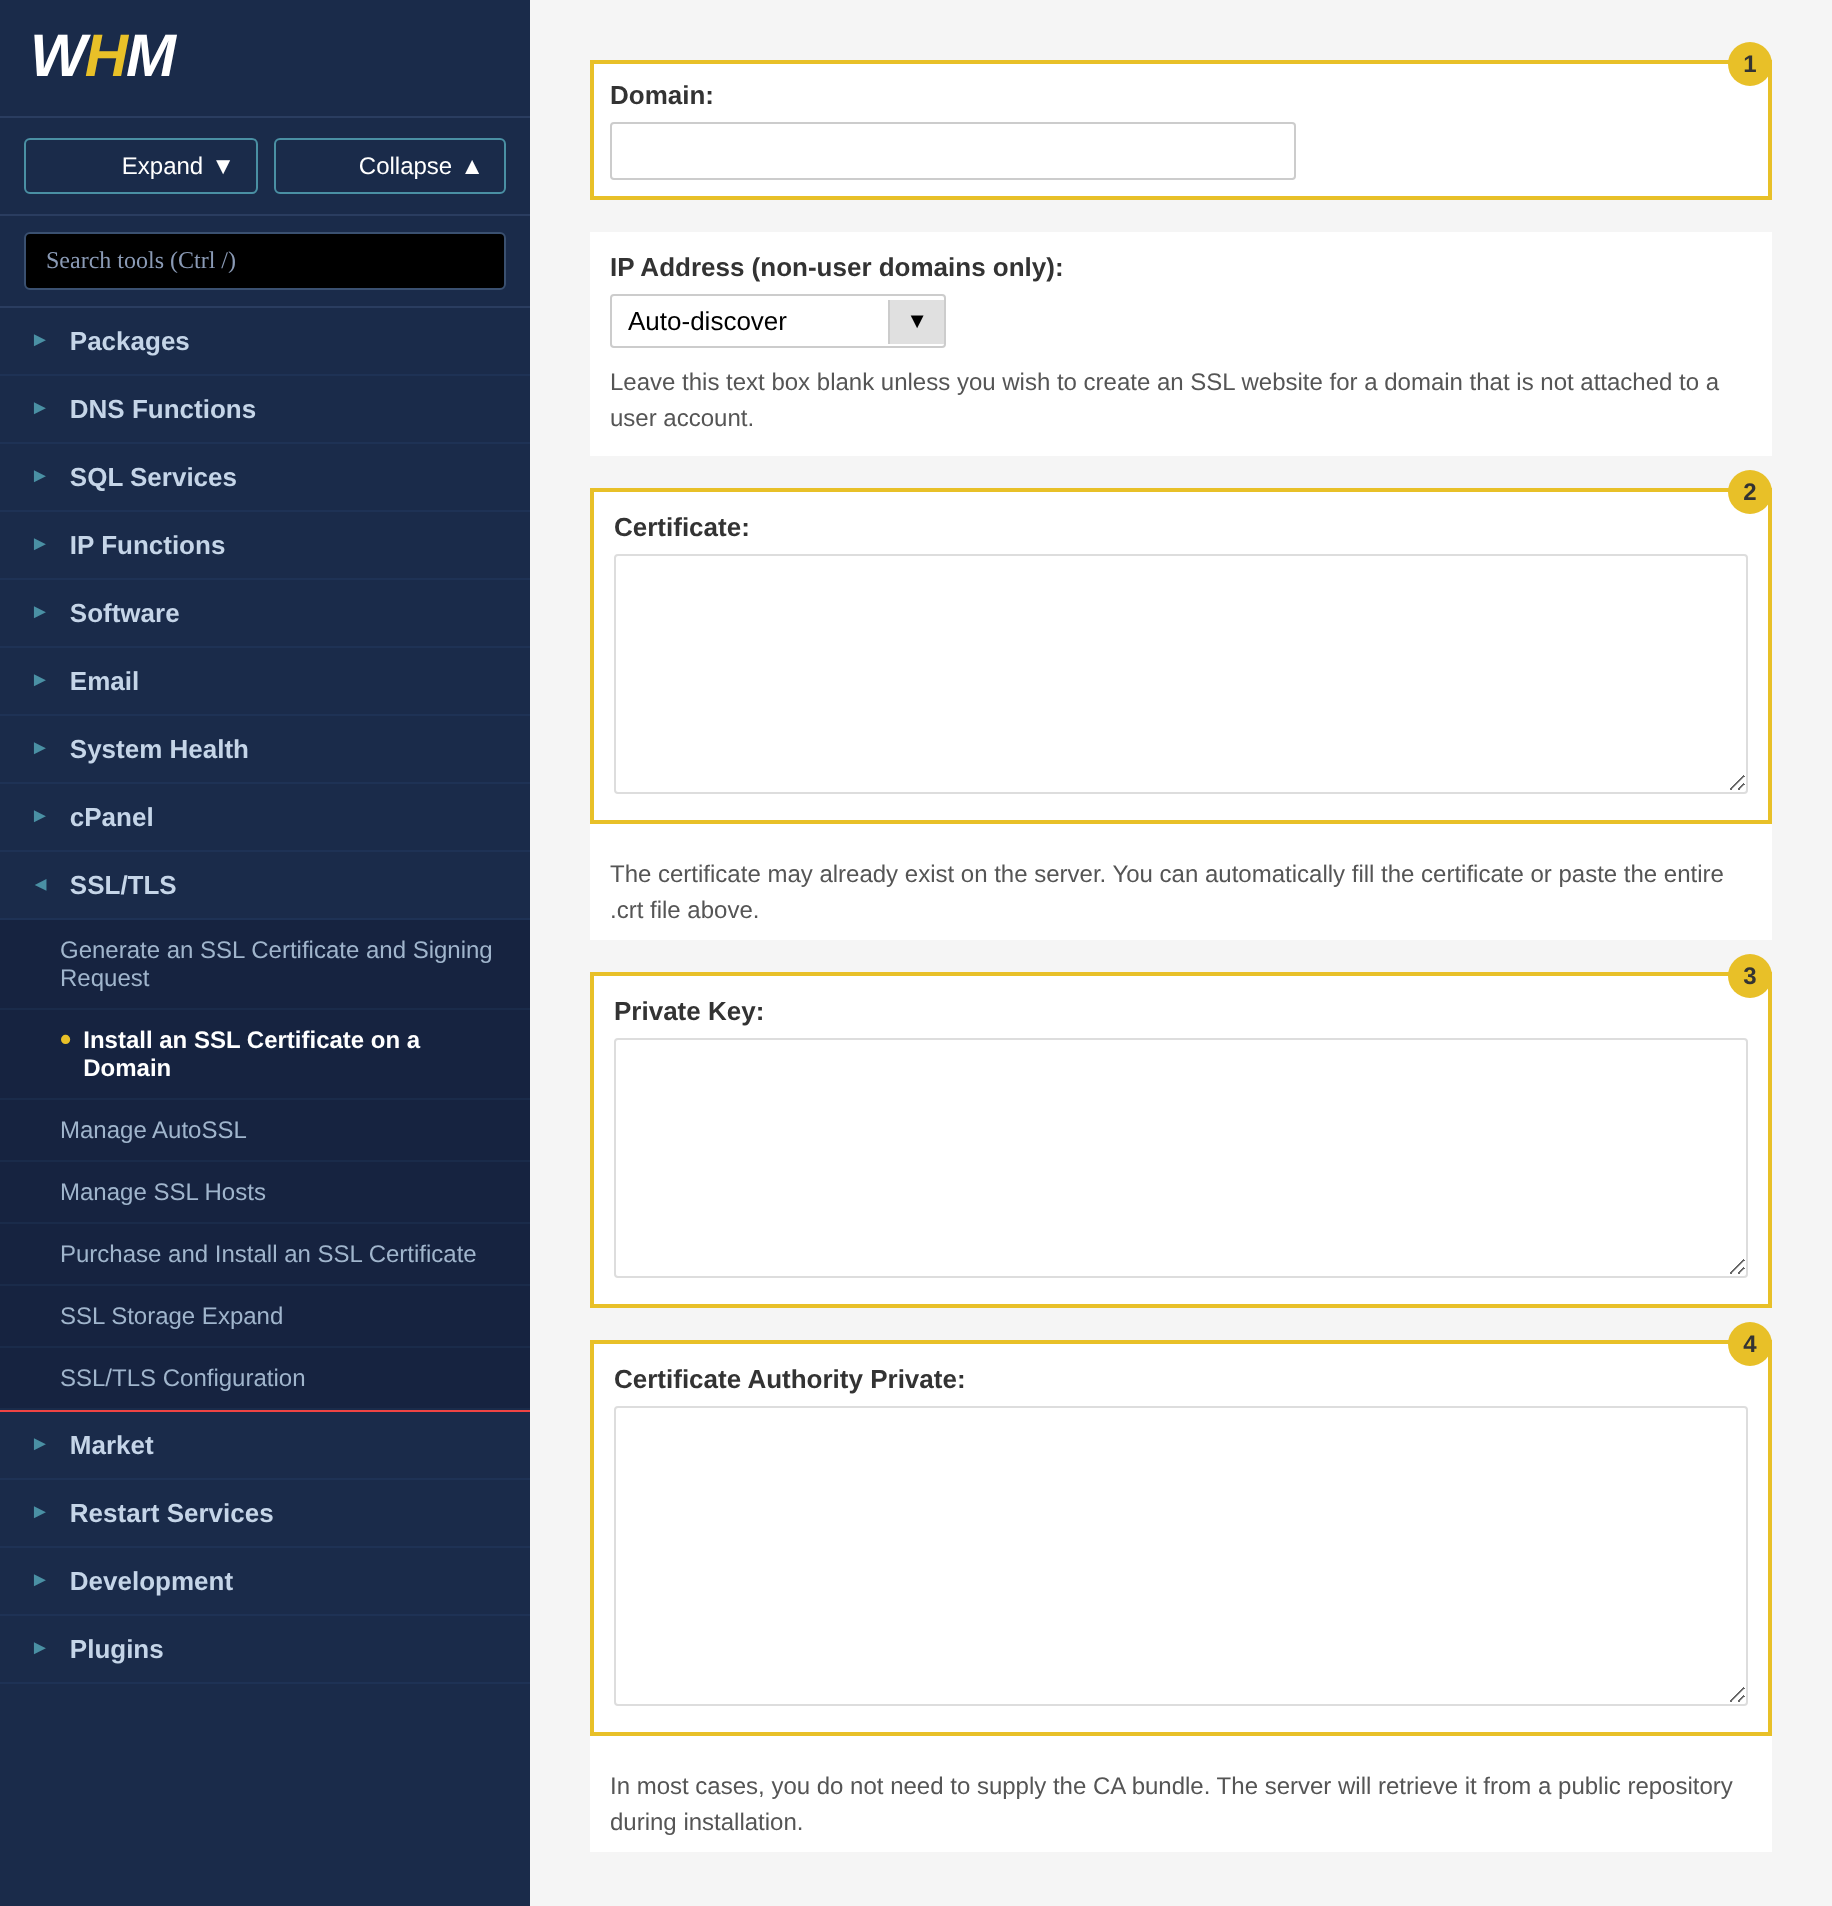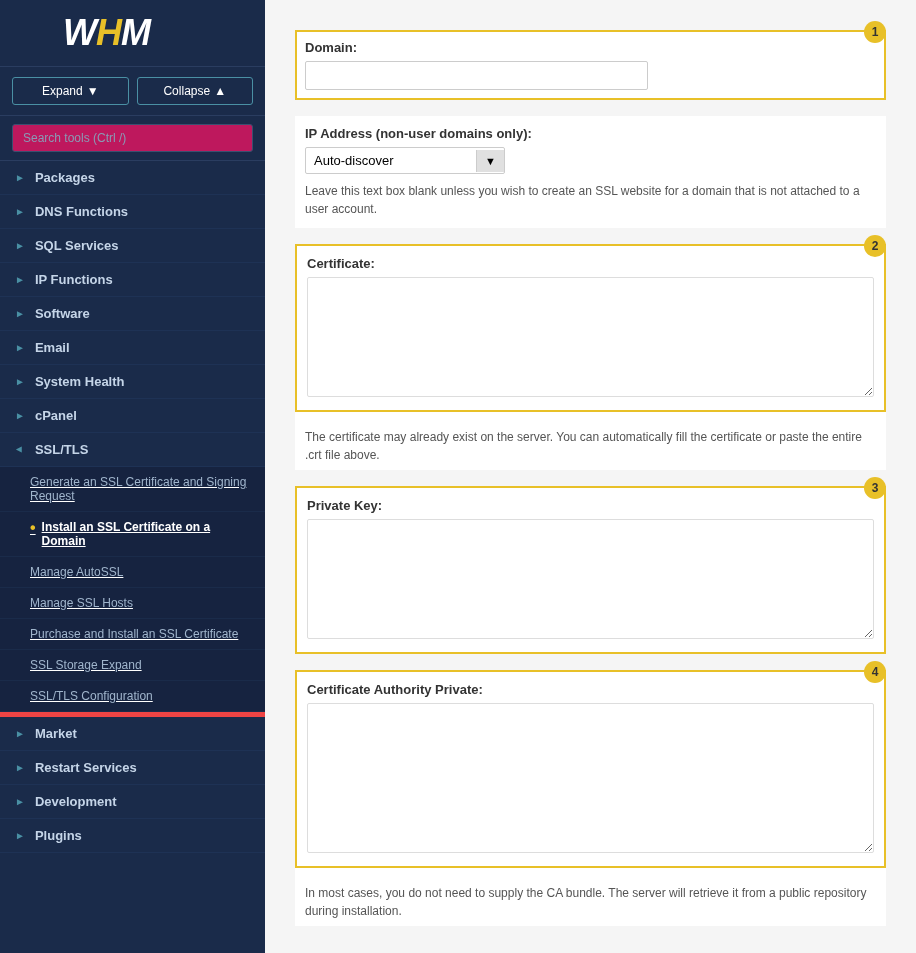--- a/index.html
+++ b/index.html
@@ -18,26 +18,25 @@
     }
 
     #logo-area {
       padding: 12px 15px;
       display: flex;
       align-items: center;
       border-bottom: 1px solid #2a3d60;
     }
 
     #logo-text {
-      font-size: 36px;
+      font-size: 30px;
       font-weight: 900;
       color: #fff;
       font-style: italic;
       letter-spacing: -1px;
-      margin-left: 48px;
     }
 
     #logo-text span { color: #e8c028; }
 
     #sidebar-buttons {
       display: flex;
       gap: 8px;
       padding: 10px 12px;
       border-bottom: 1px solid #2a3d60;
     }
@@ -46,21 +45,21 @@
       flex: 1;
       padding: 6px 10px;
       background: #1a2b4a;
       border: 1px solid #4a90a4;
       color: #fff;
       cursor: pointer;
       border-radius: 3px;
       font-size: 12px;
       display: flex;
       align-items: center;
-      justify-content: center;
+      justify-content: flex-end;
       gap: 4px;
     }
 
     #search-area {
       padding: 8px 12px;
       border-bottom: 1px solid #2a3d60;
     }
 
     #search-input {
       width: 100%;
@@ -89,22 +88,21 @@
       margin-right: 10px;
       font-size: 10px;
       color: #4a90a4;
     }
 
     .nav-item.open .chevron { transform: rotate(90deg); }
 
     
     .sub-nav {
       background: #162340;
-      border-bottom: 5px solid #ef4444;
-      text-decoration: underline;
+      border-bottom: 1px solid #ef4444;
     }
 
     .sub-nav-item {
       padding: 8px 15px 8px 30px;
       color: #a0b5cc;
       cursor: pointer;
       font-size: 12px;
       display: flex;
       align-items: flex-start;
       gap: 6px;
@@ -170,21 +168,21 @@
       font-weight: bold;
       color: #333;
       margin-bottom: 6px;
     }
 
     .select-wrapper {
       display: flex;
       align-items: center;
       border: 1px solid #ccc;
       border-radius: 2px;
-      width: 200px;
+      width: 168px;
       background: #fff;
     }
 
     .select-field {
       flex: 1;
       padding: 5px 8px;
       border: none;
       font-size: 13px;
       background: transparent;
       appearance: none;
@@ -274,21 +272,21 @@
       <span>Expand</span>
       <span>▼</span>
     </button>
     <button class="sidebar-btn">
       <span>Collapse</span>
       <span>▲</span>
     </button>
   </div>
 
   <div id="search-area">
-    <input type="text" id="search-input" class="text-input" style="background: #be185d; border: 1px solid rgb(58, 80, 112); color: rgb(204, 204, 204);" placeholder="Search tools (Ctrl /)">
+    <input type="text" id="search-input" class="text-input" style="background: #000000; border: 1px solid rgb(58, 80, 112); color: rgb(204, 204, 204); font-family: Liberation Serif, serif;" placeholder="Search tools (Ctrl /)">
   </div>
 
   <div class="nav-item">
     <span class="chevron">►</span>
     <span>Packages</span>
   </div>
   <div class="nav-item">
     <span class="chevron">►</span>
     <span>DNS Functions</span>
   </div>

